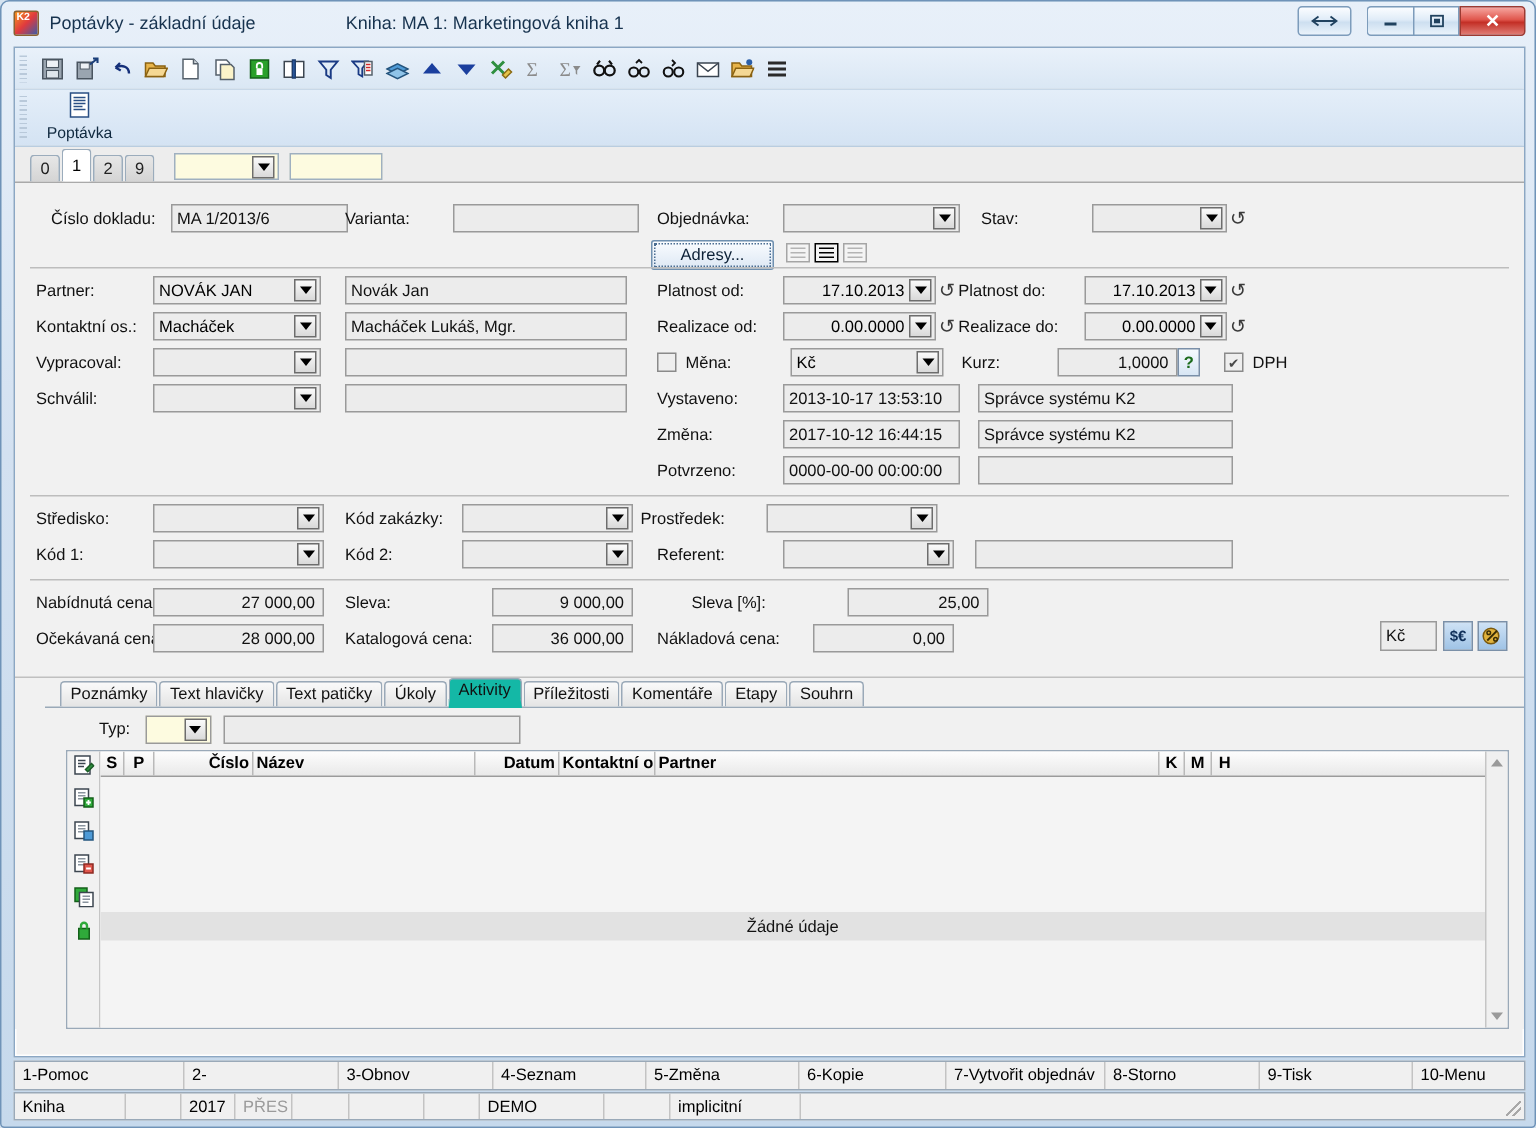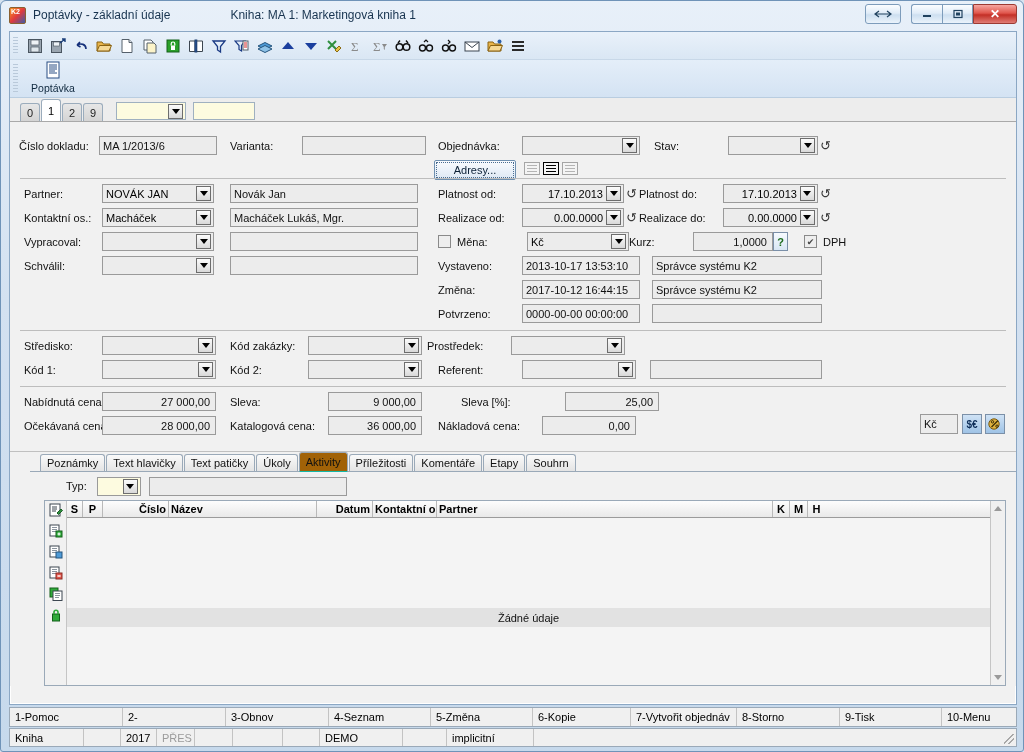--- a/index.html
+++ b/index.html
@@ -225,22 +225,22 @@
     border-bottom: 1px solid #9aa9b8;
     background: #f1f1f1;
   }
   .ftab {
     height: 17px; padding: 0 6px; font-size: 11px;
     border: 1px solid #9aa9b8; border-bottom: none; border-radius: 3px 3px 0 0;
     background: linear-gradient(to bottom,#fafafa,#e4e4e4);
     display: flex; align-items: center; color: #111; white-space: nowrap;
   }
   .ftab.active {
-    background: #a16207; height: 20px; position: relative; z-index: 2;
-    border-bottom: 1px solid #14b8a6; margin-bottom: -1px;
+    background: #14b8a6; height: 20px; position: relative; z-index: 2;
+    border-bottom: 6px solid #14b8a6; margin-bottom: -1px;
   }
 
   #typrow { height: 28px; display: flex; align-items: center; padding-left: 36px; }
   #typrow .lbl { margin-right: 10px; }
 
   
   #gridwrap {
     position: relative; margin: 0 10px 0 14px; height: 186px;
     border: 1px solid #9aa9b8; background: #f0f0f0;
     display: flex;
@@ -502,21 +502,21 @@
         <span></span>
         <span class="arrow cbtn">
             <span class="tri"></span>
           </span>
       </div>
       <div class="idx-text"></div>
     </div>
 
     <div id="formarea">
 
-      <div class="row" style="left:9px; top:14px;justify-content:space-between;">
+      <div class="row" style="left:24px; top:14px;justify-content:space-between;">
         <span class="lbl" style="width:80px;">Číslo dokladu:</span>
         <span class="fld" style="width:118px;">MA 1/2013/6</span>
       </div>
       <div class="row" style="left:220px; top:14px;">
         <span class="lbl" style="width:72px;">Varianta:</span>
         <span class="fld" style="width:124px;"></span>
       </div>
       <div class="row" style="left:428px; top:14px;">
         <span class="lbl" style="width:84px;">Objednávka:</span>
         <span class="combo" style="width:118px;">
@@ -645,21 +645,21 @@
 
       <div class="row" style="left:428px; top:110px;">
         <span class="chk"></span>
         <span class="lbl" style="width:70px; margin-left:6px;">Měna:</span>
         <span class="combo" style="width:102px;">
           <span class="cval">Kč</span>
           <span class="cbtn">
               <span class="tri"></span>
             </span>
         </span>
-        <span class="lbl" style="width:64px; ">Kurz:</span>
+        <span class="lbl" style="width:64px; margin-left:12px;">Kurz:</span>
         <span class="fld num" style="width:80px;">1,0000</span>
         <span class="qbtn">?</span>
         <span class="chk on" style="margin-left:16px;"></span>
         <span class="lbl" style="margin-left:6px;">DPH</span>
       </div>
 
       <div class="row" style="left:428px; top:134px;">
         <span class="lbl" style="width:84px;">Vystaveno:</span>
         <span class="fld" style="width:118px;">2013-10-17 13:53:10</span>
         <span class="fld" style="width:170px; margin-left:12px;">Správce systému K2</span>

